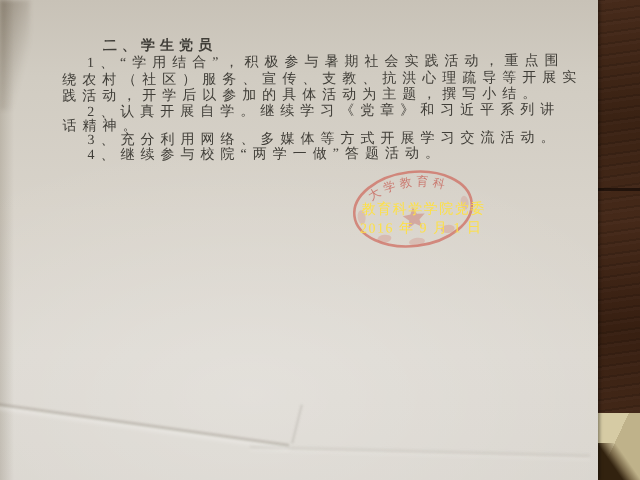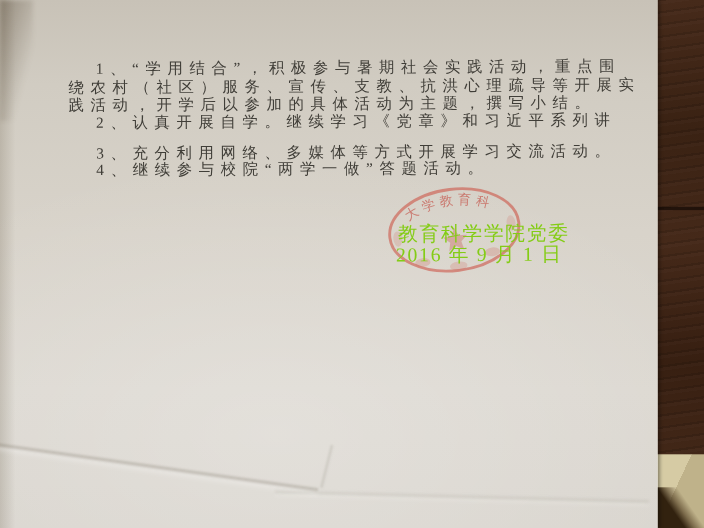--- a/index.html
+++ b/index.html
@@ -65,21 +65,21 @@
   }
   .crease-c{
     position:absolute;left:296px;top:404px;width:2px;height:40px;
     background:rgba(108,98,82,.18);transform:rotate(14deg);filter:blur(1.2px);
   }
 
   
   .doc-text{position:absolute;left:0;top:0;width:598px;height:480px;transform:rotate(-0.3deg);color:#403e38;}
   .tline{position:absolute;white-space:nowrap;font-size:14px;letter-spacing:6px;}
   .tline.heading{font-weight:bold;letter-spacing:5px;}
-  .sig{position:absolute;white-space:nowrap;font-size:18px;letter-spacing:1.5px;color:#84cc16;}
+  .sig{position:absolute;white-space:nowrap;font-size:14px;letter-spacing:1.5px;color:#fde047;}
 
   
   .seal{position:absolute;left:343px;top:163px;width:146px;height:94px;}
 </style>
 </head>
 <body>
 
 <div class="scene">
 
   <div class="wood"></div>
@@ -108,25 +108,27 @@
         <ellipse cx="38" cy="72" rx="7" ry="4" fill="#cd5c50" opacity="0.28"></ellipse>
         <ellipse cx="70" cy="79" rx="8" ry="4" fill="#cd5c50" opacity="0.25"></ellipse>
         <ellipse cx="102" cy="70" rx="7" ry="4" fill="#cd5c50" opacity="0.28"></ellipse>
         <ellipse cx="18" cy="48" rx="4" ry="7" fill="#cd5c50" opacity="0.22"></ellipse>
         <ellipse cx="122" cy="46" rx="4" ry="7" fill="#cd5c50" opacity="0.22"></ellipse>
       </g>
     </svg>
   </div>
 
   <div class="doc-text">
+    <div class="tline heading" style="left:104px;top:36px">二、学生党员</div>
 
     <div class="tline" style="left:88px;top:53px">1、“学用结合”，积极参与暑期社会实践活动，重点围</div>
     <div class="tline" style="left:63px;top:70px">绕农村（社区）服务、宣传、支教、抗洪心理疏导等开展实</div>
     <div class="tline" style="left:63px;top:86px">践活动，开学后以参加的具体活动为主题，撰写小结。</div>
     <div class="tline" style="left:88px;top:102px">2、认真开展自学。继续学习《党章》和习近平系列讲</div>
+    <div class="tline" style="left:63px;top:116px">话精神。</div>
     <div class="tline" style="left:88px;top:130px">3、充分利用网络、多媒体等方式开展学习交流活动。</div>
     <div class="tline" style="left:88px;top:145px">4、继续参与校院“两学一做”答题活动。</div>
 
     <div class="sig" style="left:362px;top:201px">教育科学学院党委</div>
     <div class="sig" style="left:360px;top:220px">2016 年 9 月 1 日</div>
   </div>
 
 </div>
 
 </body></html>

